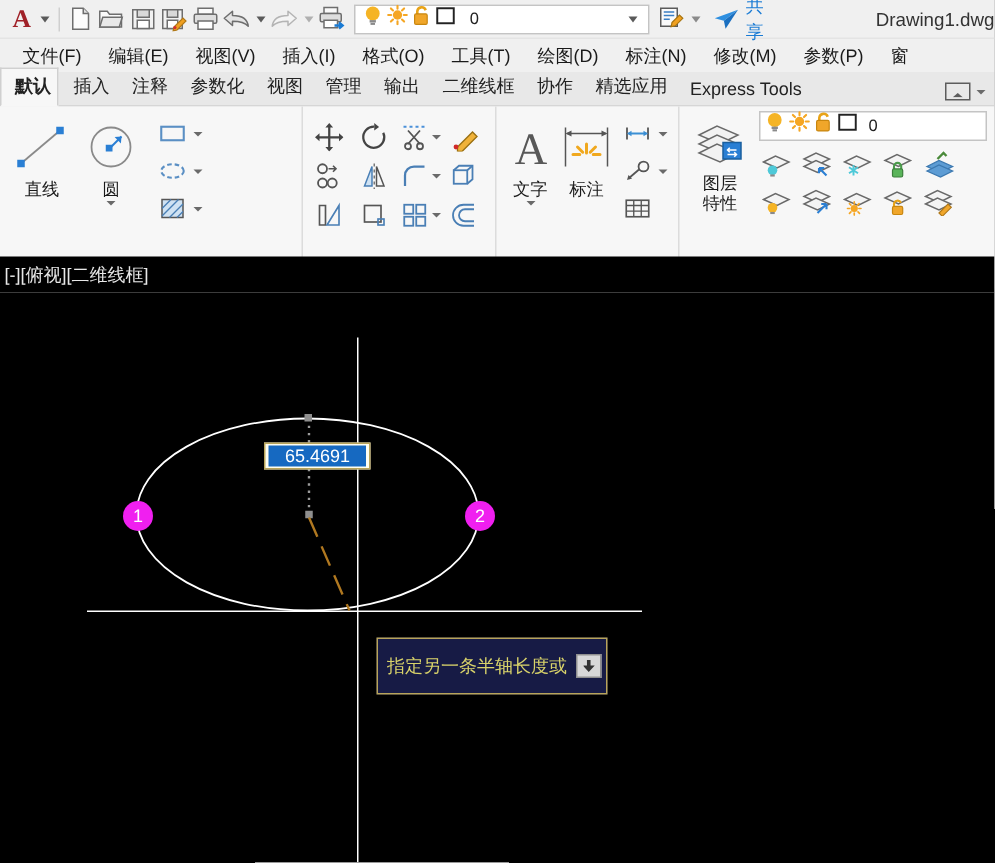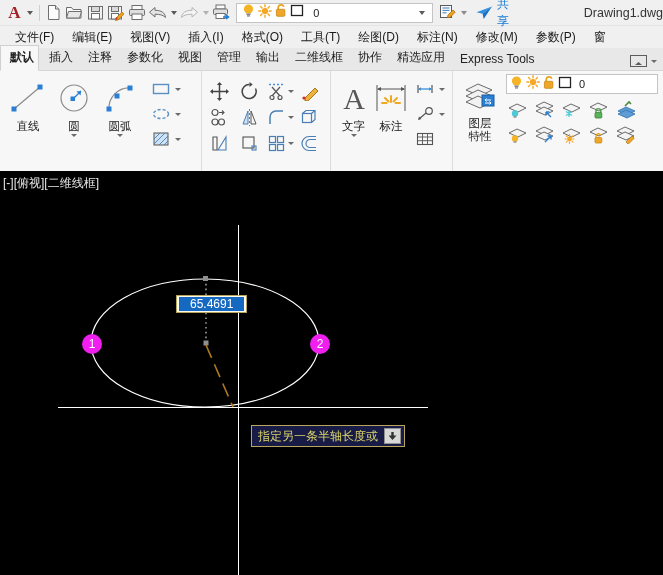--- a/index.html
+++ b/index.html
@@ -149,21 +149,21 @@
     border: 1px solid #b8a45a; padding: 1px 2px;
     font-size: 12px; line-height: 14px;
   }
   .dyn-input .sel {
     background: #1669c1; color: #ffffff; padding: 0 11px;
     font-family: "Liberation Sans", sans-serif;
   }
   .prompt {
     position: absolute; background: #171b45;
     border: 1px solid #b8a45a;
-    display: flex; align-items: center; height: 22px;
+    display: flex; align-items: center; height: 38px;
   }
   .prompt .ptxt { color: #d9d36a; font-size: 12px; padding: 0 6px; white-space: nowrap; }
   .prompt .pbtn {
     width: 17px; height: 16px; border: 1px solid #8f8f8f; background: #d8d8d8;
     display: flex; align-items: center; justify-content: center;
     margin-right: 3px;
   }
   .prompt .pbtn i {
     display: block; width: 8px; height: 8px; background: #333;
     clip-path: polygon(35% 0, 65% 0, 65% 45%, 100% 45%, 50% 100%, 0 45%, 35% 45%);
@@ -361,32 +361,20 @@
               <circle cx="18" cy="17" r="13" fill="none" stroke="#8a8a8a" stroke-width="1.2"></circle>
               <path d="M16 19 L25 10" stroke="#2a7fd4" stroke-width="1.3"></path>
               <path d="M25 10 l-4.6 .4 4.2 4.2z" fill="#2a7fd4"></path>
               <rect x="14.5" y="15.5" width="4.5" height="4.5" fill="#2a7fd4"></rect>
             </svg>
           </span>
           <span class="lbl">圆</span>
           <i class="caret-sm"></i>
         </div>
 
-        <div class="big-btn">
-          <span class="glyph">
-            <svg width="36" height="34" viewBox="0 0 36 34">
-              <path d="M7 28 A20 20 0 0 1 28 7" fill="none" stroke="#8a8a8a" stroke-width="1.2"></path>
-              <rect x="4.5" y="25.5" width="5" height="5" fill="#2a7fd4"></rect>
-              <rect x="25.5" y="4.5" width="5" height="5" fill="#2a7fd4"></rect>
-              <rect x="12.5" y="12.5" width="5" height="5" fill="#2a7fd4"></rect>
-            </svg>
-          </span>
-          <span class="lbl">圆弧</span>
-          <i class="caret-sm"></i>
-        </div>
 
         <div class="small-grid" style="margin-left:6px;margin-top:2px">
           <div class="sm-row">
             <span class="sm-btn">
               <svg width="20" height="18" viewBox="0 0 20 18">
                 <rect x="2.5" y="4.5" width="15" height="9" fill="none" stroke="#5a8fc4" stroke-width="1.4"></rect>
               </svg>
             </span>
             <span class="drop-caret">
                 <i class="caret-sm"></i>

